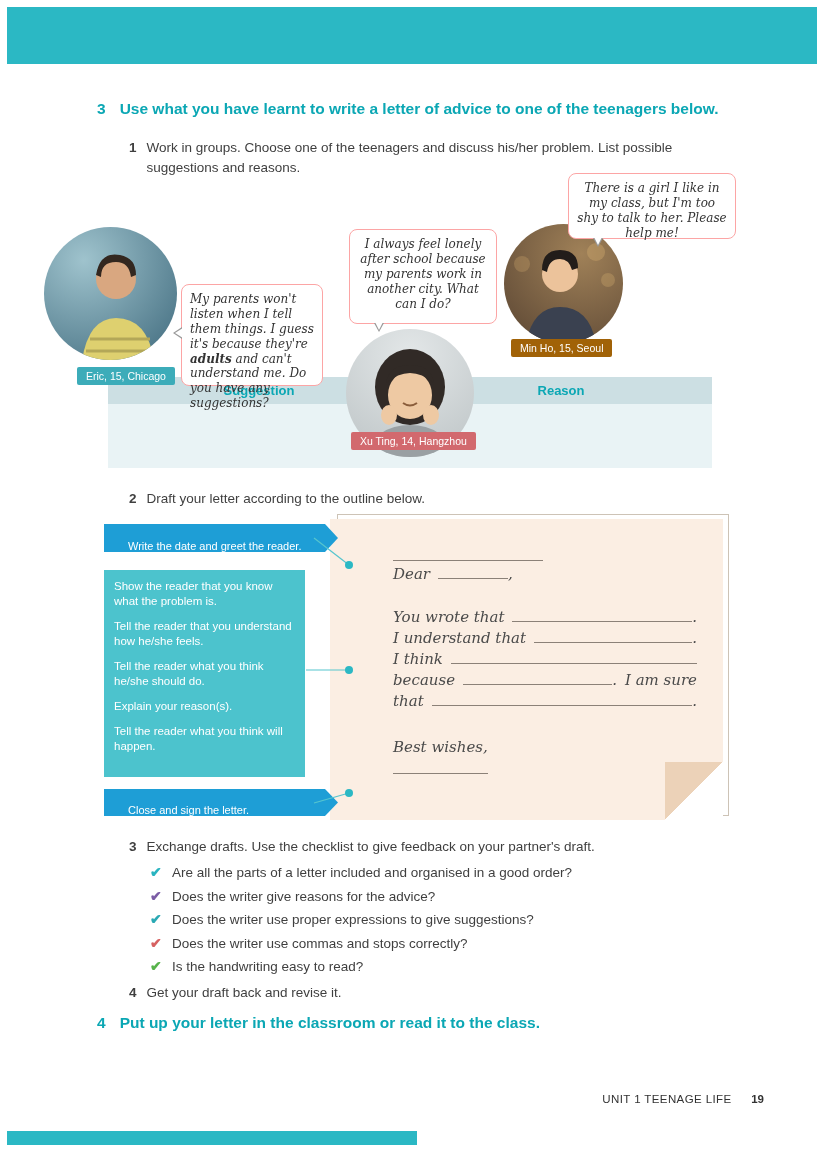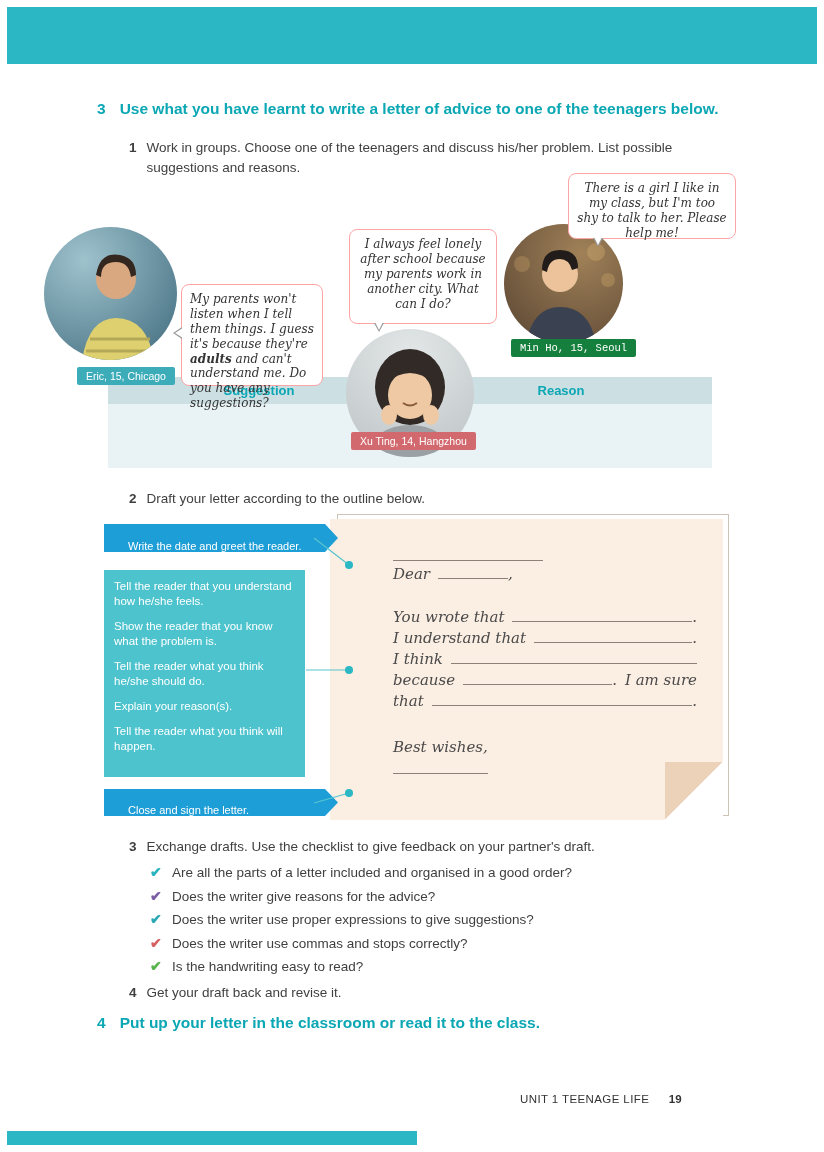--- a/index.html
+++ b/index.html
@@ -38,21 +38,21 @@
   .lrow .txt{white-space:pre;}
   .blank{height:3px;border-bottom:1px solid #8b8178;display:inline-block;}
   .grow{flex:1;}
   .w70{width:70px;}.w150{width:150px;}.w95{width:95px;}
   .sp{width:8px;}
   .dot{position:absolute;width:8px;height:8px;border-radius:50%;background:#2bb8c4;z-index:3;}
   .connectors{position:absolute;z-index:2;pointer-events:none;}
   .check-row{position:absolute;display:flex;align-items:center;font-size:13.5px;color:#3f3f3f;}
   .check-icon{font-size:14px;font-weight:bold;width:22px;font-style:normal;}
   .check-icon::before{content:"✔";}
-  .footer{position:absolute;font-size:11.5px;color:#333;text-align:left;letter-spacing:0.4px;}
+  .footer{position:absolute;font-size:11.5px;color:#333;text-align:right;letter-spacing:0.4px;}
   .footer .pg{font-weight:bold;margin-left:16px;letter-spacing:0;}
 </style>
 </head>
 <body>
 
 <div class="page">
 
   <div class="bar" style="left: 7px; top: 7px; width: 810px; height: 57px; background-color: rgb(43, 184, 196);"></div>
 
   <div class="act-head" style="left:97px;top:100px;width:690px;">
@@ -126,21 +126,21 @@
         </defs>
       <rect width="119" height="119" fill="url(#gM)"></rect>
       <circle cx="92" cy="28" r="9" fill="#cfa96e" opacity="0.4"></circle>
       <circle cx="104" cy="56" r="7" fill="#cfa96e" opacity="0.35"></circle>
       <circle cx="18" cy="40" r="8" fill="#cfa96e" opacity="0.3"></circle>
       <circle cx="56" cy="50" r="18" fill="#ecc39b"></circle>
       <path d="M38 46 q0-20 18-20 q18 0 18 18 l-6 2 q-3-11-12-11 q-11 0-13 13 z" fill="#221d1a"></path>
       <path d="M22 119 q7-36 34-36 q29 0 36 36 z" fill="#3a4150"></path>
     </svg>
   </div>
-  <div class="badge" style="left: 511px; top: 339px; background-color: #15803d; font-family: Liberation Mono, monospace;">Min Ho, 15, Seoul</div>
+  <div class="badge" style="left: 511px; top: 339px; background-color: #a16207;">Min Ho, 15, Seoul</div>
   <div class="bubble center" style="left:568px;top:173px;width:168px;height:66px;box-sizing:border-box;">
     <div class="tail down"></div>
     <span>There is a girl I like in my class, but I'm too shy to talk to her. Please help me!</span>
   </div>
 
   <div class="step" style="left:129px;top:489px;width:612px;">
     <span class="num">2</span>
     <span>Draft your letter according to the outline below.</span>
   </div>
 
@@ -196,22 +196,22 @@
         <span class="blank w95"></span>
       </div>
     </div>
   </div>
 
   <div class="ribbon" style="left: 104px; top: 524px; width: 210px; height: 28px; background-color: rgb(30, 158, 214);">
     <span>Write the date and greet the reader.</span>
   </div>
 
   <div class="tealbox" style="left: 104px; top: 570px; width: 201px; height: 207px; background-color: rgb(76, 195, 205);">
+    <p>Show the reader that you know what the problem is.</p>
     <p>Tell the reader that you understand how he/she feels.</p>
-    <p>Show the reader that you know what the problem is.</p>
     <p>Tell the reader what you think he/she should do.</p>
     <p>Explain your reason(s).</p>
     <p>Tell the reader what you think will happen.</p>
   </div>
 
   <div class="ribbon" style="left: 104px; top: 789px; width: 210px; height: 27px; background-color: rgb(30, 158, 214);">
     <span>Close and sign the letter.</span>
   </div>
 
   <div class="dot" style="left:345px;top:561px;"></div>

